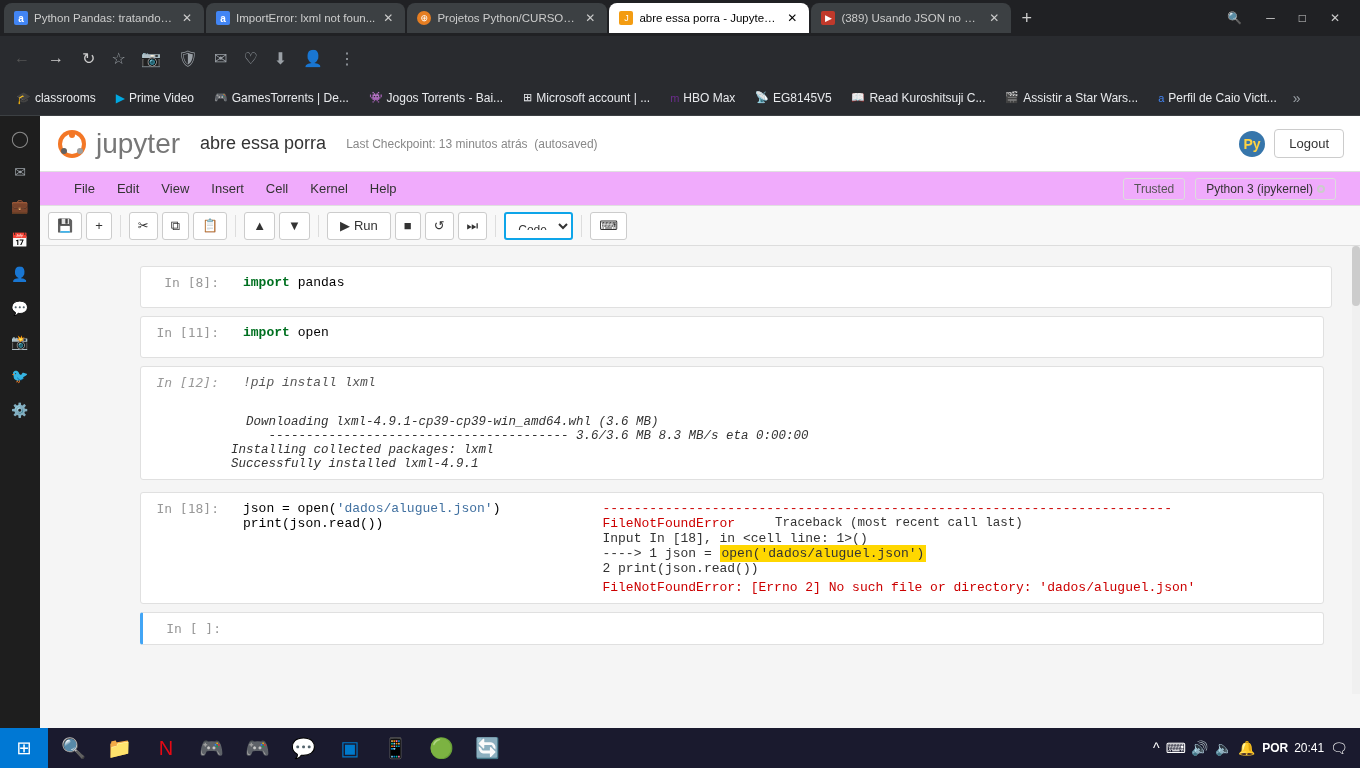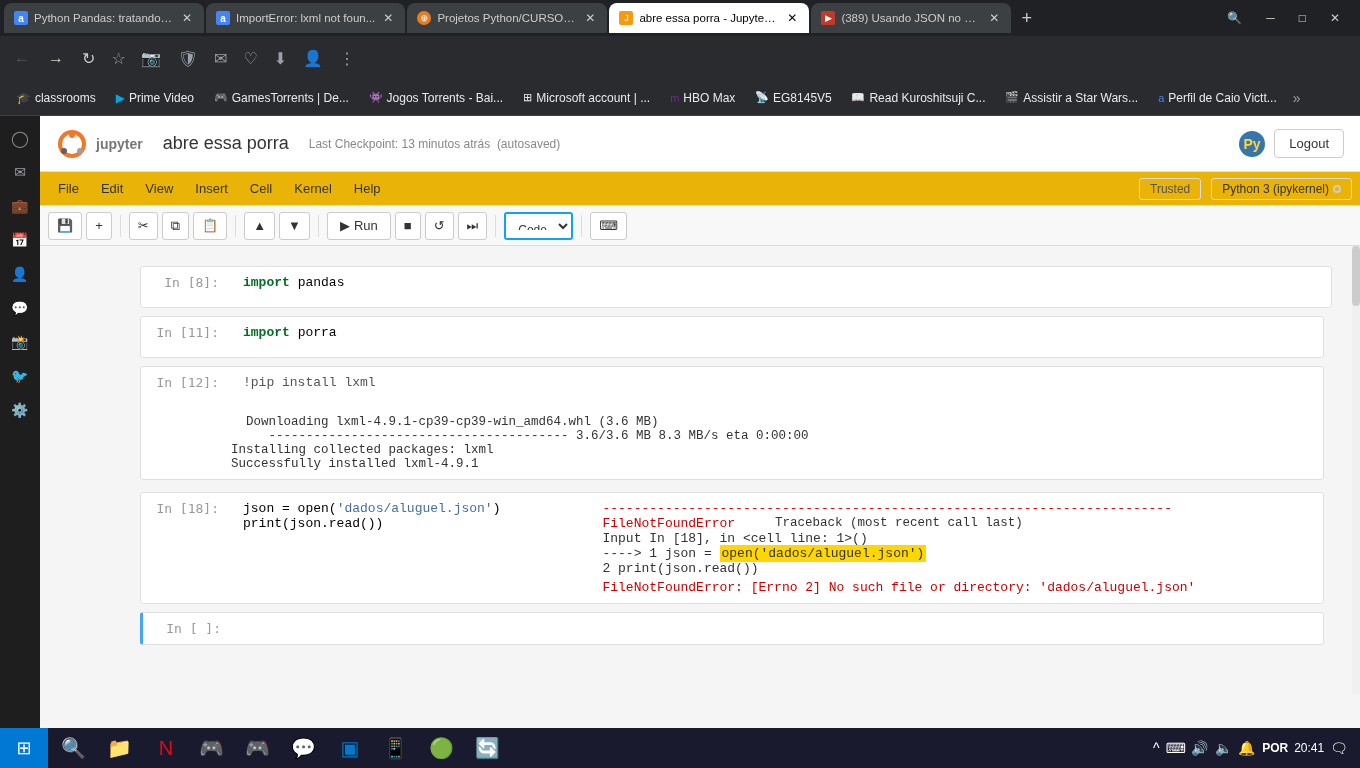--- a/index.html
+++ b/index.html
@@ -39,27 +39,27 @@
     .sidebar-icon { width: 28px; height: 28px; border-radius: 6px; display: flex; align-items: center; justify-content: center; cursor: pointer; color: #9aa0a6; font-size: 14px; }
     .sidebar-dots { margin-top: auto; color: #9aa0a6; font-size: 14px; cursor: pointer; }
 
     
     .main-content { position: absolute; left: 40px; top: 116px; right: 0; bottom: 40px; background: #f5f5f5; overflow: hidden; }
 
     
     .jupyter-header { background: #fff; border-bottom: 1px solid #e0e0e0; padding: 0 16px; height: 56px; display: flex; align-items: center; gap: 12px; }
     .jupyter-logo { display: flex; align-items: center; gap: 8px; }
     .jupyter-logo-icon { width: 32px; height: 32px; }
-    .jupyter-logo-text { font-size: 14px; color: #777; font-weight: 700; }
+    .jupyter-logo-text { font-size: 28px; color: #777; font-weight: 400; }
     .notebook-title { font-size: 18px; color: #333; margin-left: 8px; }
     .checkpoint-info { font-size: 12px; color: #888; margin-left: 8px; }
     .logout-btn { margin-left: auto; padding: 6px 14px; border: 1px solid #ccc; border-radius: 4px; background: #fff; cursor: pointer; font-size: 13px; color: #333; }
 
     
-    .jupyter-menu { background: #eab308; border-bottom: 1px solid #e0e0e0; height: 34px; display: flex; align-items: center; padding: 0 8px; gap: 2px; }
+    .jupyter-menu { background: #f0abfc; border-bottom: 1px solid #e0e0e0; height: 34px; display: flex; align-items: center; padding: 0 24px; gap: 2px; }
     .menu-item { padding: 4px 10px; cursor: pointer; font-size: 13px; color: #333; border-radius: 3px; }
     .trusted-badge { margin-left: auto; padding: 3px 10px; border: 1px solid #ddd; border-radius: 3px; font-size: 12px; color: #555; }
     .kernel-info { padding: 3px 10px; font-size: 12px; color: #333; border: 1px solid #ddd; border-radius: 3px; display: flex; align-items: center; gap: 4px; margin-left: 8px; }
     .kernel-dot { width: 8px; height: 8px; border-radius: 50%; border: 2px solid #ccc; }
 
     
     .jupyter-toolbar { background: #f8f8f8; border-bottom: 1px solid #ddd; height: 40px; display: flex; align-items: center; padding: 0 8px; gap: 4px; }
     .toolbar-btn { background: #fff; border: 1px solid #ccc; border-radius: 3px; padding: 4px 8px; cursor: pointer; font-size: 13px; color: #333; display: flex; align-items: center; justify-content: center; height: 28px; }
     .toolbar-sep { width: 1px; height: 22px; background: #ddd; margin: 0 4px; }
     .run-btn { background: #fff; border: 1px solid #ccc; border-radius: 3px; padding: 4px 12px; cursor: pointer; font-size: 13px; color: #333; height: 28px; display: flex; align-items: center; gap: 4px; }
@@ -283,25 +283,25 @@
     <div class="cell-container" style="margin-left:80px;margin-right:8px;">
       <div class="cell-prompt">In [8]:</div>
       <div class="cell-body">
         <span class="code-keyword">import</span>&nbsp;<span>pandas</span>
       </div>
     </div>
 
     <div class="cell-container" style="margin-left:80px;margin-right:16px;margin-top:4px;">
       <div class="cell-prompt">In [11]:</div>
       <div class="cell-body">
-        <span class="code-keyword">import</span>&nbsp;<span>porra</span>
-      </div>
-    </div>
-
-    <div class="cell-container" style="margin-left:80px;margin-right:16px;margin-top:4px;flex-direction:column;">
+        <span class="code-keyword">import</span>&nbsp;<span>open</span>
+      </div>
+    </div>
+
+    <div class="cell-container" style="margin-left:80px;margin-right:16px;margin-top:4px;flex-direction:column;font-style:italic;">
       <div style="display:flex;">
         <div class="cell-prompt">In [12]:</div>
         <div class="cell-body">
           <span style="color:#555;">!pip install lxml</span>
         </div>
       </div>
       <div class="output-area" style="font-size:12.5px;color:#333;">
         <div>&nbsp;&nbsp;Downloading lxml-4.9.1-cp39-cp39-win_amd64.whl (3.6 MB)</div>
         <div>&nbsp;&nbsp;&nbsp;&nbsp;&nbsp;---------------------------------------- 3.6/3.6 MB 8.3 MB/s eta 0:00:00</div>
         <div>Installing collected packages: lxml</div>

